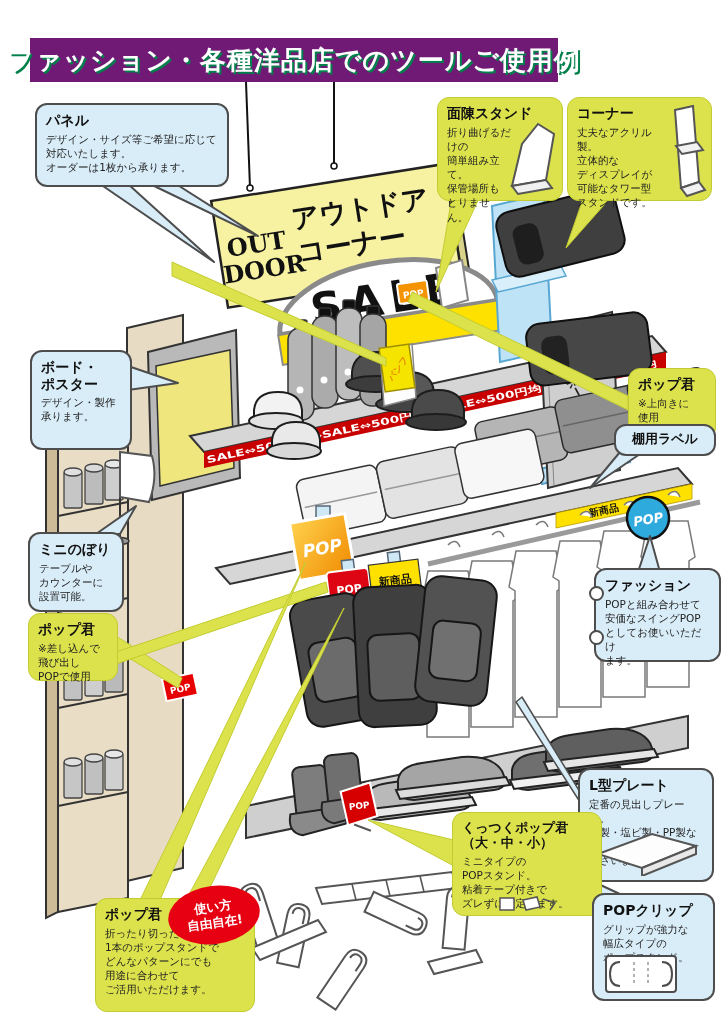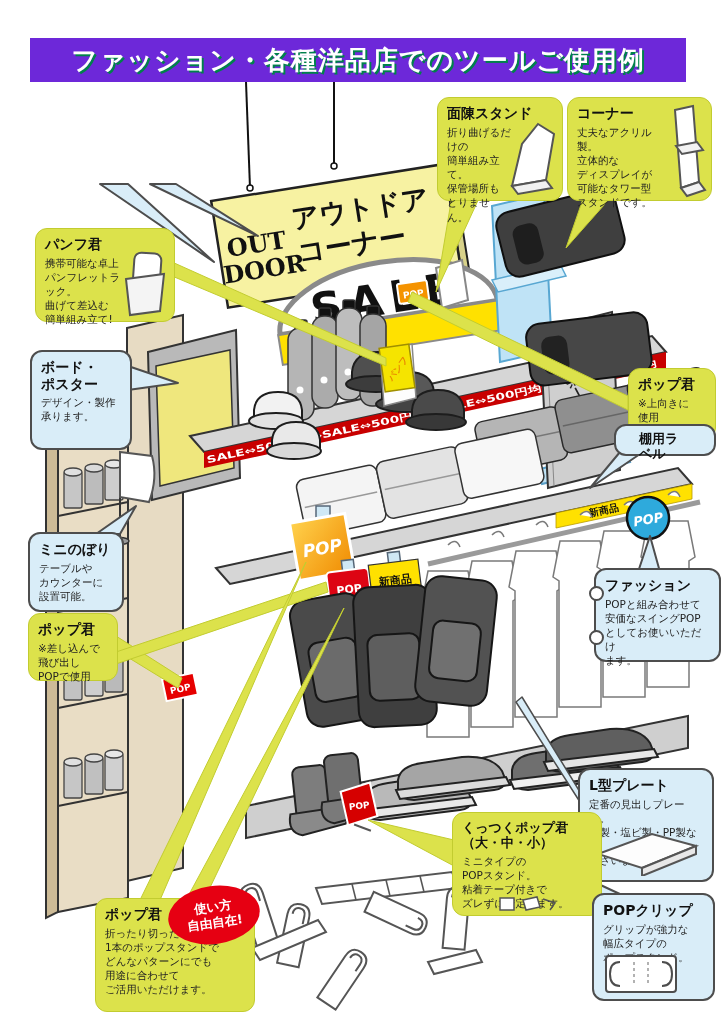--- a/index.html
+++ b/index.html
@@ -1,19 +1,19 @@
 <!DOCTYPE html>
 <html><head>
 <meta charset="utf-8">
 <style>
   html,body{margin:0;padding:0;background:#fff;}
   .stage{position:relative;width:724px;height:1024px;background:#fff;overflow:hidden;
          font-family:"DejaVu Sans",sans-serif;}
   svg.scene{position:absolute;left:0;top:0;z-index:1;}
-  .banner{position:absolute;left:30px;top:38px;width:656px;height:44px;background:#6d28d9;
+  .banner{position:absolute;left:30px;top:38px;width:528px;height:44px;background:#701a75;
           display:flex;align-items:center;justify-content:center;z-index:2;}
   .banner h1{margin:0;color:#fff;font-size:26px;font-weight:bold;letter-spacing:1px;
              text-shadow:2px 2px 0 #00814b;white-space:nowrap;}
   .co{position:absolute;border-radius:12px;padding:7px 9px;box-sizing:border-box;z-index:3;}
   .co.blue{background:#d9edf8;border:2px solid #4d4d4d;}
   .co.green{background:#dce24b;border:1px solid #c2cc30;}
   .co-title{font-weight:bold;font-size:14px;color:#111;line-height:1.18;white-space:pre-line;}
   .co-body{font-size:10.5px;color:#222;line-height:1.35;white-space:pre-line;margin-top:3px;}
   .ill{position:absolute;}
   .badge{position:absolute;left:168px;top:886px;width:92px;height:58px;background:#e60012;
@@ -391,20 +391,26 @@
     <polygon points="580,792 580,802 516,702 522,697" stroke-width="1.5"></polygon>
     <polygon points="580,848 580,858 502,906 508,912" stroke-width="1.5"></polygon>
     <polygon points="600,900 622,895 564,868"></polygon>
   </g>
 </svg>
 
 <header class="banner">
   <h1>ファッション・各種洋品店でのツールご使用例</h1>
 </header>
 
+<div class="co blue" style="left:35px;top:103px;width:194px;height:84px;">
+  <div class="co-title">パネル</div>
+  <div class="co-body">デザイン・サイズ等ご希望に応じて
+対応いたします。
+オーダーは1枚から承ります。</div>
+</div>
 
 <div class="co green" style="left:437px;top:97px;width:126px;height:104px;">
   <div class="co-title">面陳スタンド</div>
   <div class="co-body" style="width:64px;">折り曲げるだけの
 簡単組み立て。
 保管場所も
 とりません。</div>
   <svg class="ill" style="right:4px;top:22px;" width="56" height="78" viewBox="0 0 56 78">
     <path d="M36,4 L52,14 L44,60 L10,66 L20,24 Z" fill="#fff" stroke="#555" stroke-width="2"></path>
     <path d="M10,66 L44,60 L50,68 L16,74 Z" fill="#f0f0f0" stroke="#555" stroke-width="2"></path>
@@ -418,31 +424,20 @@
 ディスプレイが
 可能なタワー型
 スタンドです。</div>
   <svg class="ill" style="right:2px;top:6px;" width="46" height="96" viewBox="0 0 46 96">
     <path d="M12,6 L30,2 L36,78 L18,84 Z" fill="#fff" stroke="#555" stroke-width="2"></path>
     <path d="M13,42 L34,38 L40,46 L19,50 Z" fill="#f2f2f2" stroke="#555" stroke-width="2"></path>
     <path d="M18,84 L36,78 L42,86 L24,92 Z" fill="#f2f2f2" stroke="#555" stroke-width="2"></path>
   </svg>
 </div>
 
-<div class="co green" style="left:35px;top:228px;width:140px;height:94px;">
-  <div class="co-title">パンフ君</div>
-  <div class="co-body" style="width:84px;">携帯可能な卓上
-パンフレットラック。
-曲げて差込む
-簡単組み立て!</div>
-  <svg class="ill" style="right:2px;top:22px;" width="50" height="68" viewBox="0 0 50 68">
-    <rect x="11" y="2" width="27" height="54" rx="7" fill="#fff" stroke="#555" stroke-width="2" transform="rotate(4 24 28)"></rect>
-    <path d="M4,28 L42,23 L38,60 L8,64 Z" fill="#f4f4f4" stroke="#555" stroke-width="2"></path>
-  </svg>
-</div>
 
 <div class="co blue" style="left:30px;top:334px;width:102px;height:100px;margin-top:16px;">
   <div class="co-title">ボード・
 ポスター</div>
   <div class="co-body">デザイン・製作
 承ります。</div>
 </div>
 
 <div class="co blue" style="left:28px;top:532px;width:96px;height:80px;">
   <div class="co-title">ミニのぼり</div>
@@ -457,21 +452,21 @@
 飛び出し
 POPで使用</div>
 </div>
 
 <div class="co green" style="left:628px;top:368px;width:88px;height:72px;">
   <div class="co-title">ポップ君</div>
   <div class="co-body">※上向きに
 使用</div>
 </div>
 
-<div class="co blue" style="left:614px;top:424px;width:102px;height:32px;padding:5px 23px;">
+<div class="co blue" style="left:614px;top:424px;width:102px;height:32px;padding:5px 16px;">
   <div class="co-title" style="font-size:13px;">棚用ラベル</div>
 </div>
 
 <div class="co blue" style="left:594px;top:568px;width:127px;height:94px;">
   <div class="co-title">ファッション</div>
   <div class="co-body">POPと組み合わせて
 安価なスイングPOP
 としてお使いいただけ
 ます。</div>
 </div>

